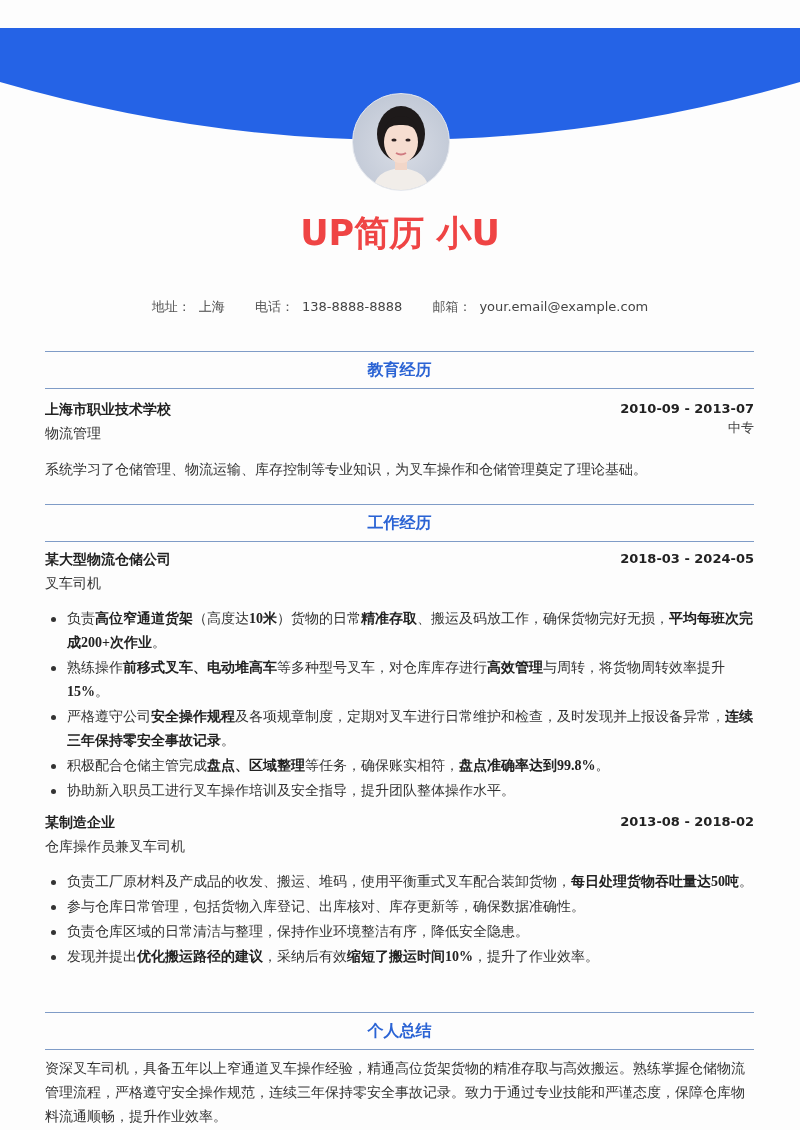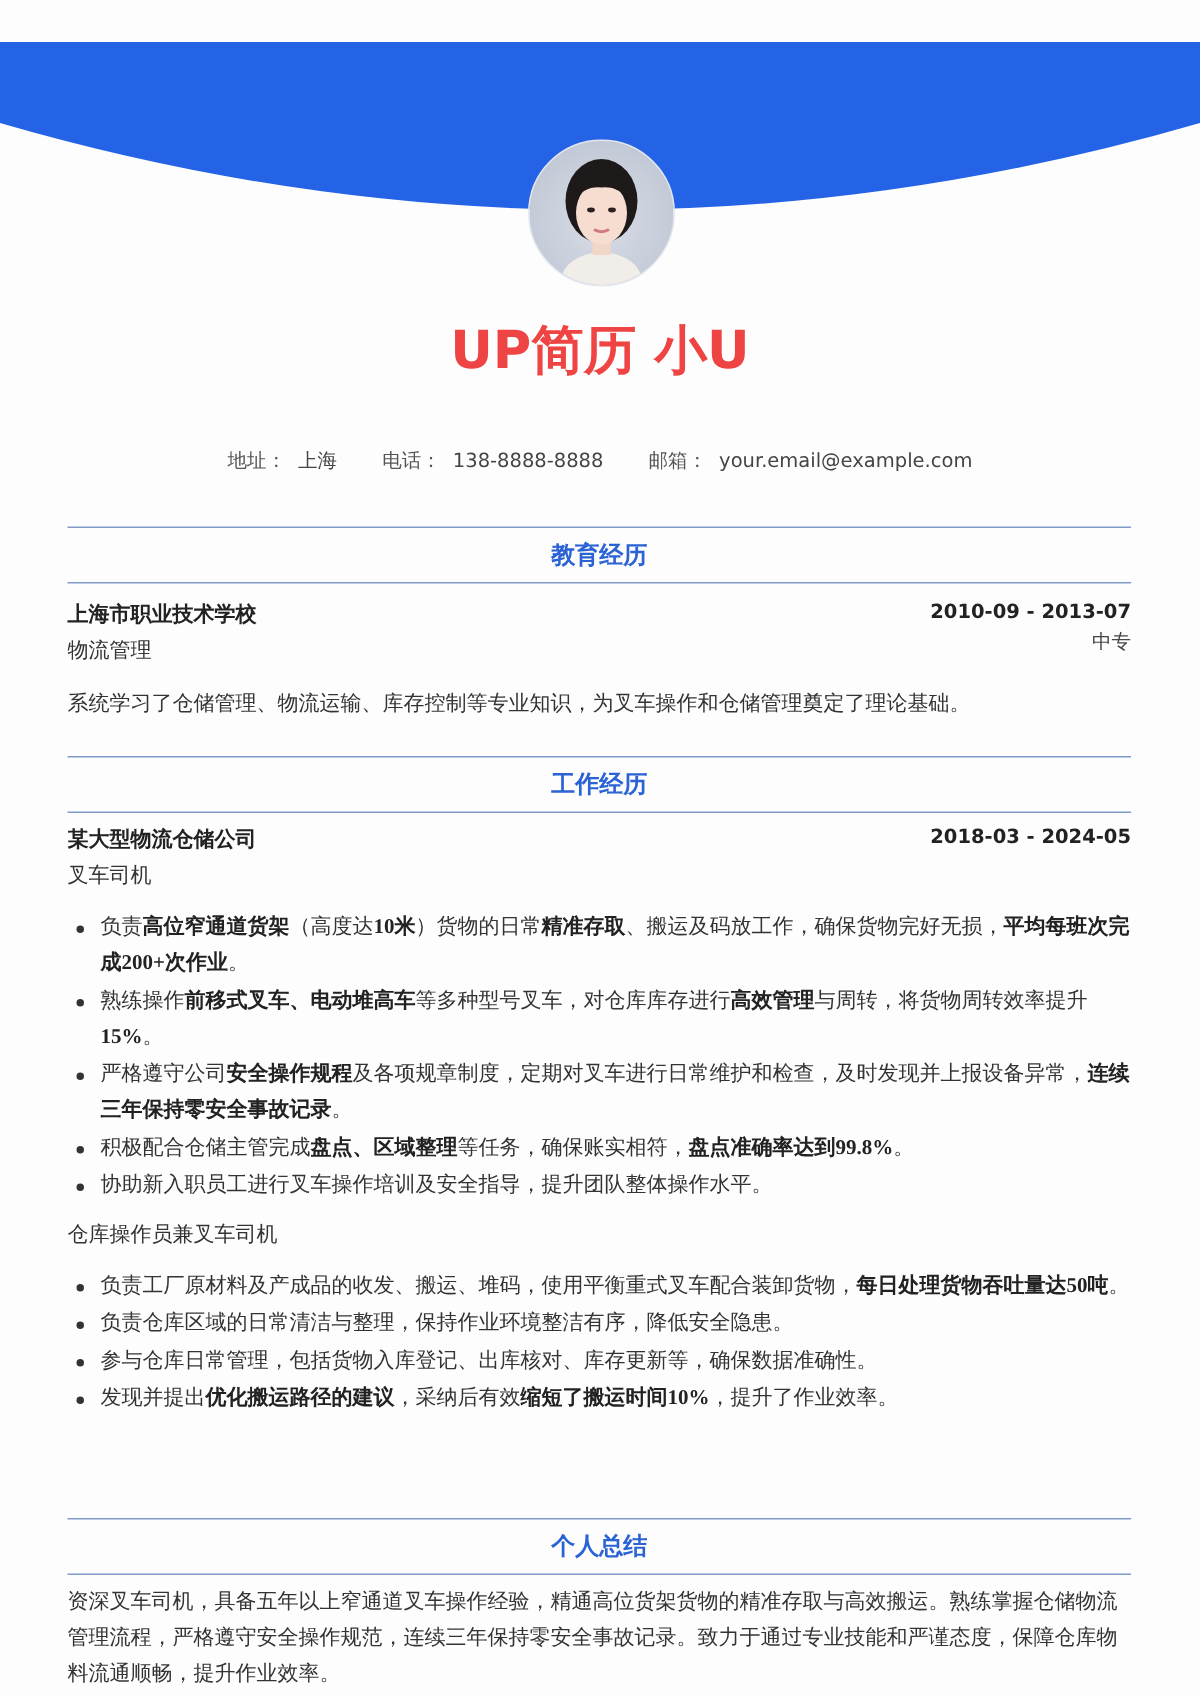--- a/index.html
+++ b/index.html
@@ -118,26 +118,30 @@
   <div style="height:6px"></div>
   <ul class="bullets">
       <li><span>负责</span><b>高位窄通道货架</b><span>（高度达</span><b>10米</b><span>）货物的日常</span><b>精准存取</b><span>、搬运及码放工作，确保货物完好无损，</span><b>平均每班次完成200+次作业</b><span>。</span></li>
       <li><span>熟练操作</span><b>前移式叉车、电动堆高车</b><span>等多种型号叉车，对仓库库存进行</span><b>高效管理</b><span>与周转，将货物周转效率提升</span><b>15%</b><span>。</span></li>
       <li><span>严格遵守公司</span><b>安全操作规程</b><span>及各项规章制度，定期对叉车进行日常维护和检查，及时发现并上报设备异常，</span><b>连续三年保持零安全事故记录</b><span>。</span></li>
       <li><span>积极配合仓储主管完成</span><b>盘点、区域整理</b><span>等任务，确保账实相符，</span><b>盘点准确率达到99.8%</b><span>。</span></li>
       <li><span>协助新入职员工进行叉车操作培训及安全指导，提升团队整体操作水平。</span></li>
     </ul>
 
   <div style="height:10px"></div>
+  <div class="row">
+    <span class="org">某制造企业</span>
+    <span class="date">2013-08 - 2018-02</span>
+  </div>
   <div class="sub">仓库操作员兼叉车司机</div>
   <div style="height:6px"></div>
   <ul class="bullets">
       <li><span>负责工厂原材料及产成品的收发、搬运、堆码，使用平衡重式叉车配合装卸货物，</span><b>每日处理货物吞吐量达50吨</b><span>。</span></li>
+      <li><span>参与仓库日常管理，包括货物入库登记、出库核对、库存更新等，确保数据准确性。</span></li>
       <li><span>负责仓库区域的日常清洁与整理，保持作业环境整洁有序，降低安全隐患。</span></li>
-      <li><span>参与仓库日常管理，包括货物入库登记、出库核对、库存更新等，确保数据准确性。</span></li>
       <li><span>发现并提出</span><b>优化搬运路径的建议</b><span>，采纳后有效</span><b>缩短了搬运时间10%</b><span>，提升了作业效率。</span></li>
     </ul>
 </div>
 
 <div class="section" style="top:1012px;">
   <div class="sec-head">个人总结</div>
   <div style="height:6px"></div>
   <div class="desc">资深叉车司机，具备五年以上窄通道叉车操作经验，精通高位货架货物的精准存取与高效搬运。熟练掌握仓储物流管理流程，严格遵守安全操作规范，连续三年保持零安全事故记录。致力于通过专业技能和严谨态度，保障仓库物料流通顺畅，提升作业效率。</div>
 </div>
 

